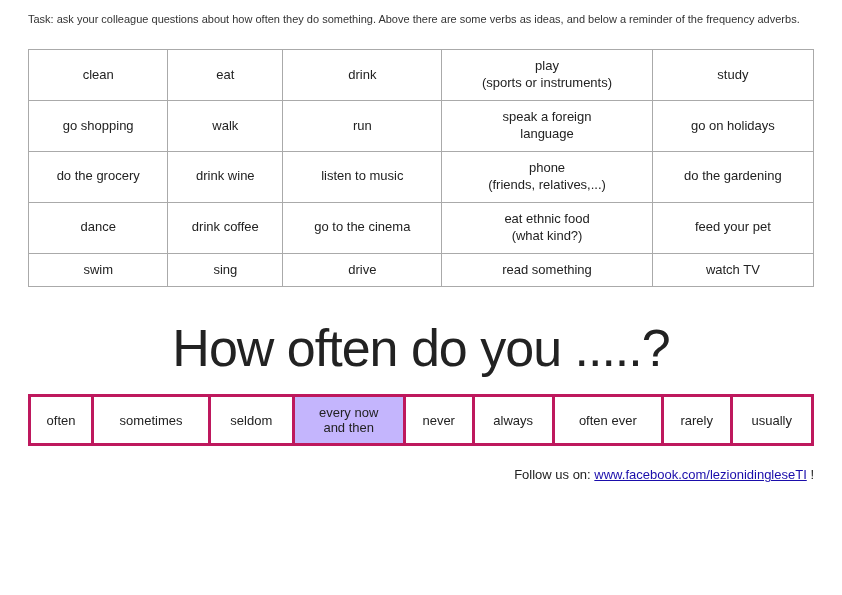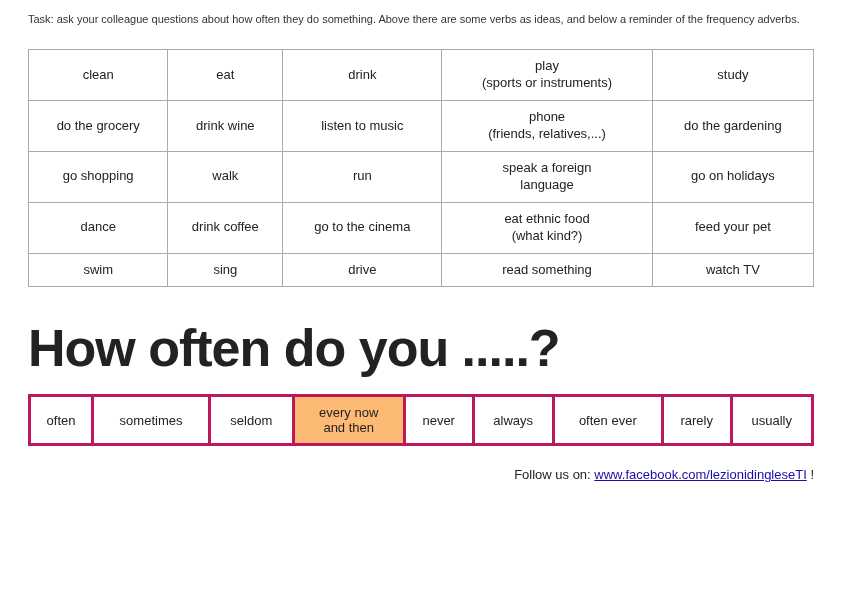--- a/index.html
+++ b/index.html
@@ -25,41 +25,41 @@
     }
     .verbs-table td {
       border: 1px solid #aaa;
       text-align: center;
       padding: 8px 4px;
       font-size: 13px;
       line-height: 1.3;
       vertical-align: middle;
     }
     .big-question {
-      text-align: left;
+      text-align: center;
       font-size: 52px;
-      font-weight: 700;
+      font-weight: 400;
       font-family: Arial Black, Arial, sans-serif;
       margin: 10px 0 16px 0;
       letter-spacing: -1px;
     }
     .freq-table {
       border-collapse: collapse;
       width: 100%;
       margin-bottom: 18px;
     }
     .freq-table td {
       border: 3px solid #be185d;
       text-align: center;
       padding: 8px 4px;
       font-size: 13px;
       vertical-align: middle;
     }
     .freq-table td.highlight {
-      background: #fdba74;
+      background: #c4b5fd;
     }
     .footer {
       text-align: right;
       font-size: 13px;
       margin-top: 21px;
     }
     .footer a {
       color: #1a0dab;
       text-decoration: underline;
     }
@@ -72,32 +72,32 @@
 <table class="verbs-table">
   <tbody id="verbs-tbody">
       <tr>
         <td>clean</td>
         <td>eat</td>
         <td>drink</td>
         <td>play<br>(sports or instruments)</td>
         <td>study</td>
       </tr>
       <tr>
+        <td>go shopping</td>
+        <td>walk</td>
+        <td>run</td>
+        <td>speak a foreign<br>language</td>
+        <td>go on holidays</td>
+      </tr>
+      <tr>
         <td>do the grocery</td>
         <td>drink wine</td>
         <td>listen to music</td>
         <td>phone<br>(friends, relatives,...)</td>
         <td>do the gardening</td>
-      </tr>
-      <tr>
-        <td>go shopping</td>
-        <td>walk</td>
-        <td>run</td>
-        <td>speak a foreign<br>language</td>
-        <td>go on holidays</td>
       </tr>
       <tr>
         <td>dance</td>
         <td>drink coffee</td>
         <td>go to the cinema</td>
         <td>eat ethnic food<br>(what kind?)</td>
         <td>feed your pet</td>
       </tr>
       <tr>
         <td>swim</td>

